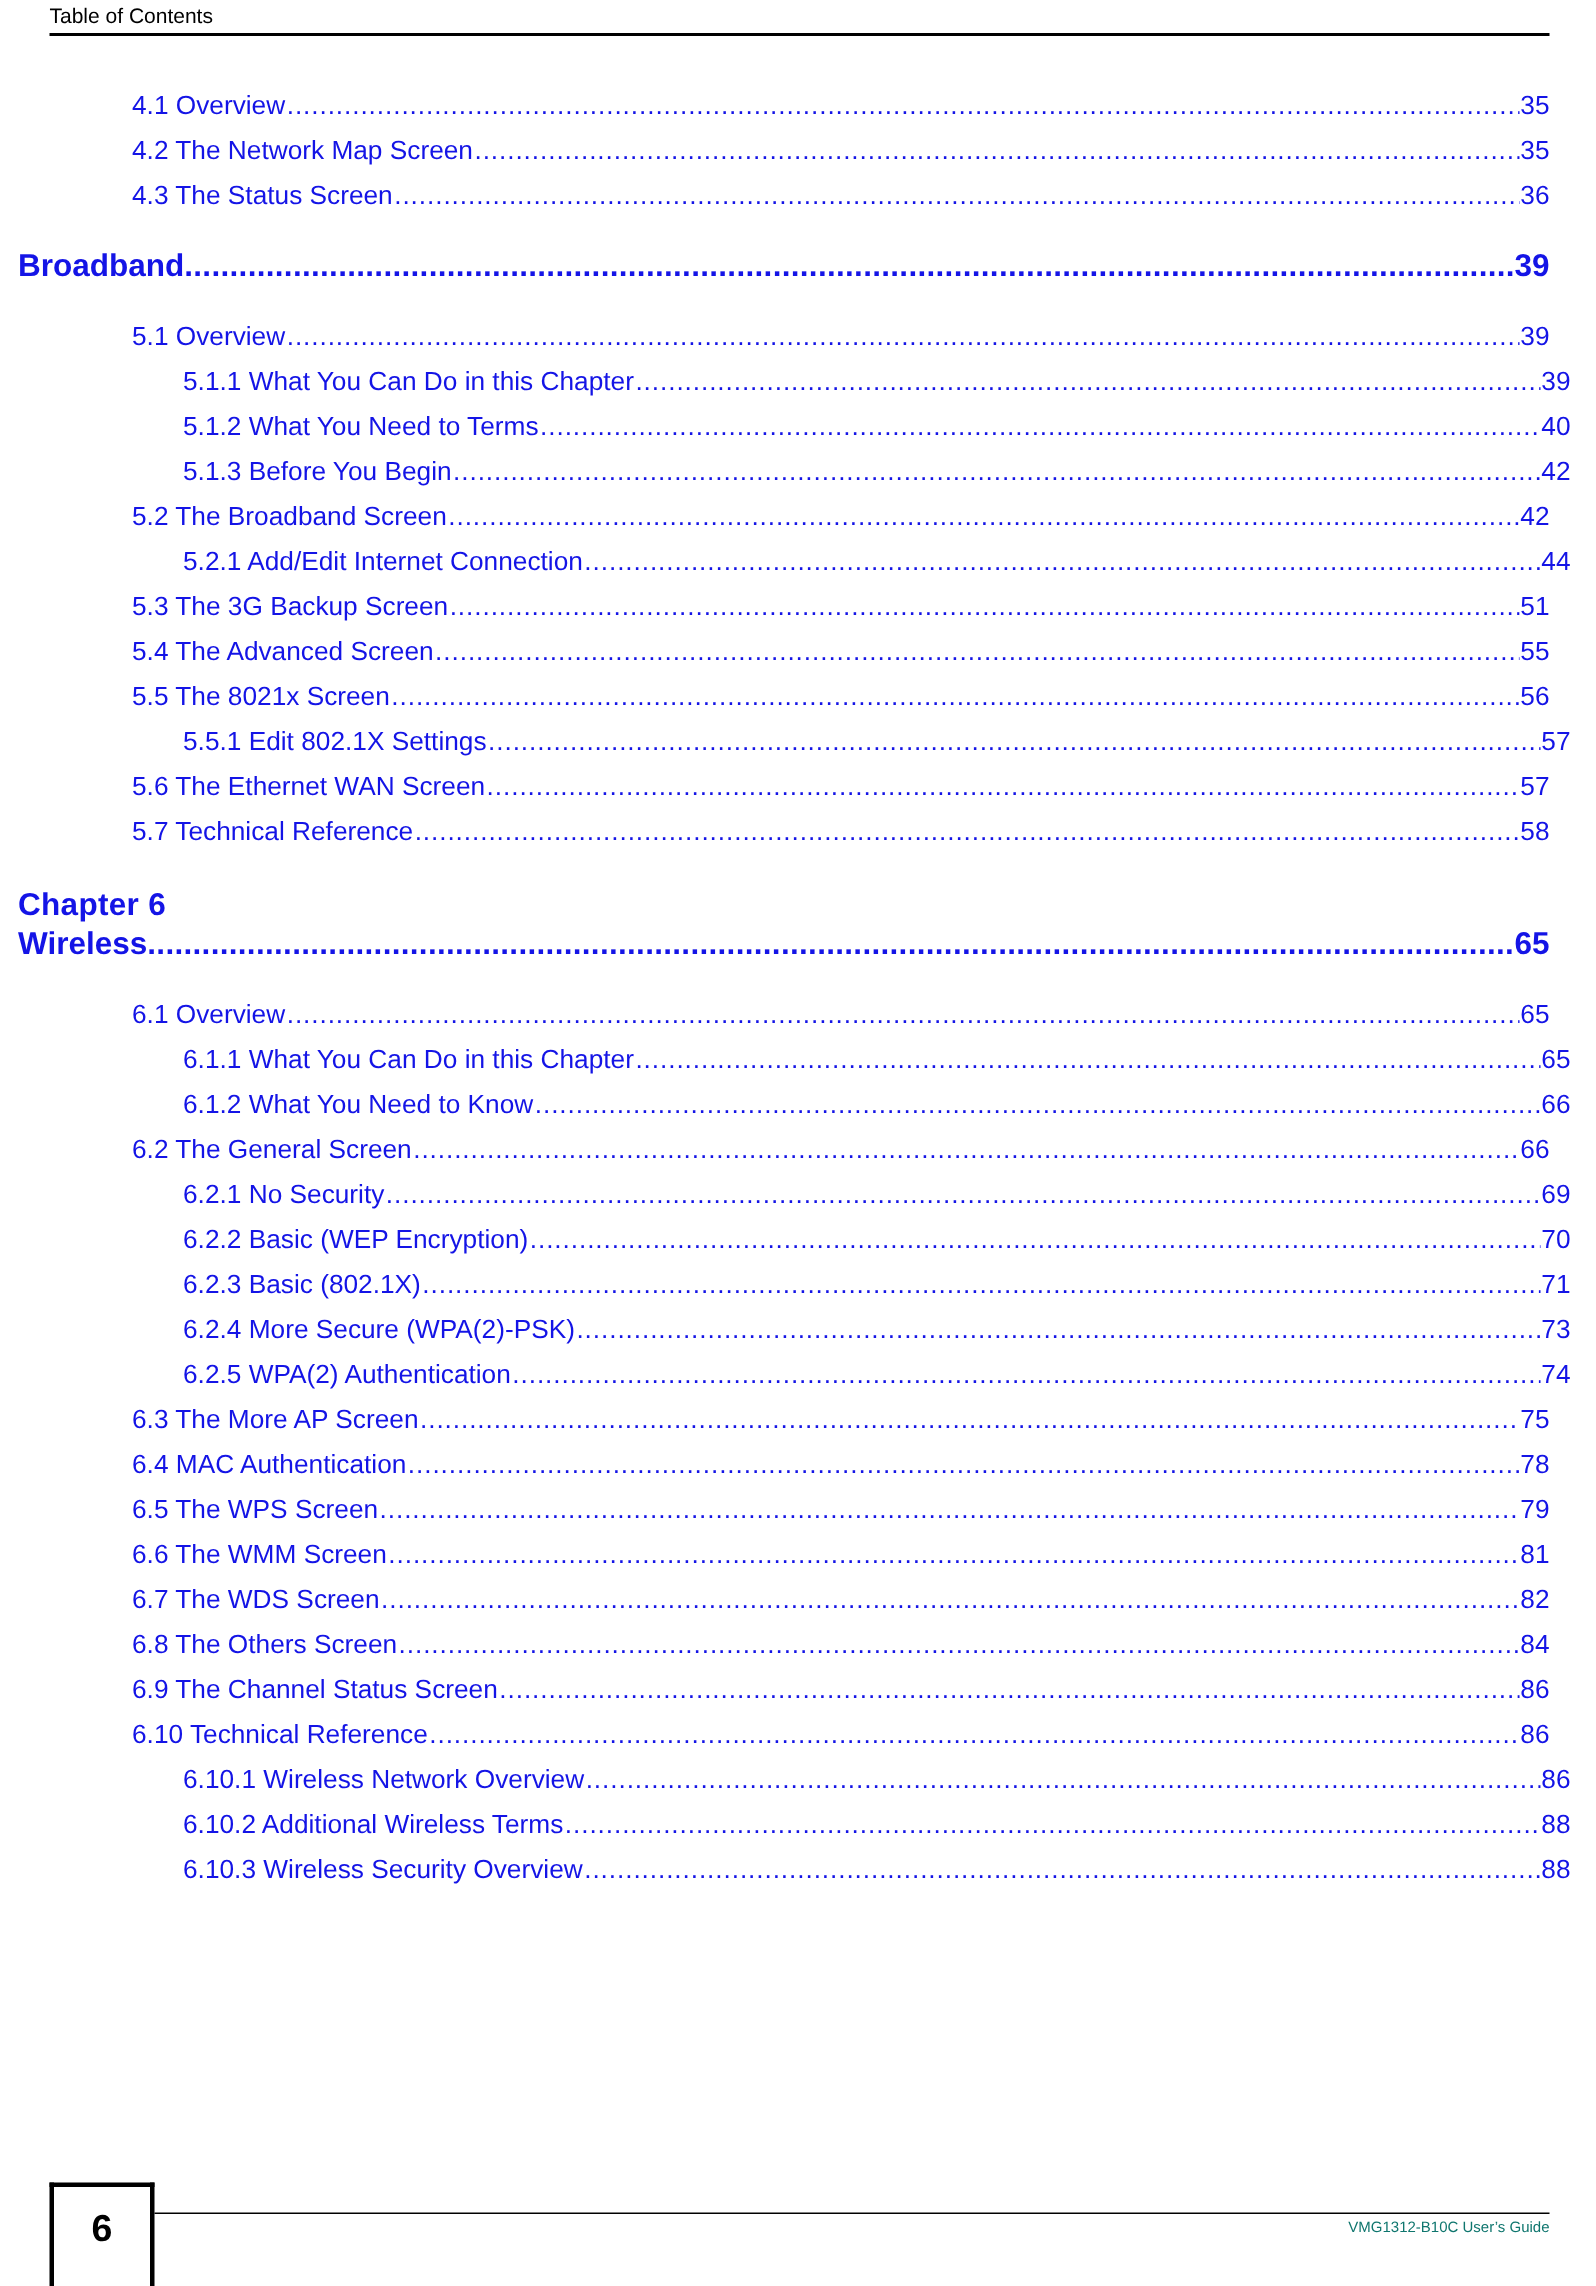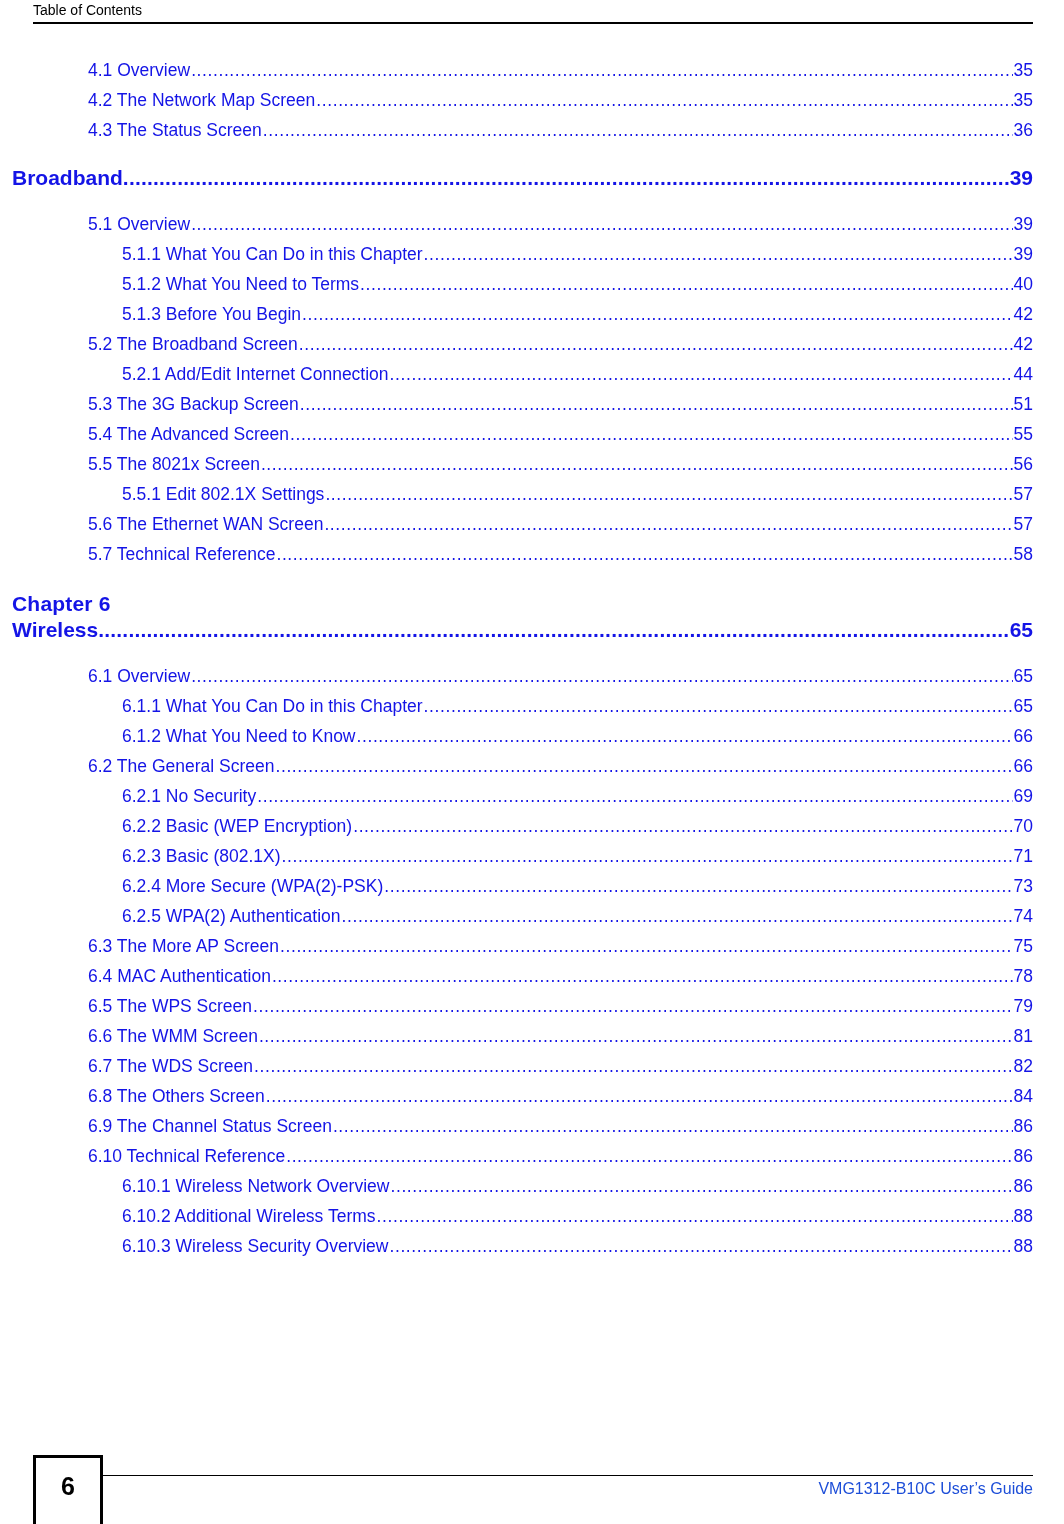--- a/index.html
+++ b/index.html
@@ -81,21 +81,21 @@
   }
 
   
   .lvl1 {
     margin-left: 88px;
     margin-right: 31px;
   }
   
   .lvl2 {
     margin-left: 122px;
-    margin-right: 31px;
+    margin-right: 17px;
   }
 
   
   .chapter-block {
     margin-left: 12px;
     margin-right: 31px;
     color: #1414e6;
   }
   .chapter-block .chapter-kicker {
     font-size: 21px;
@@ -168,22 +168,22 @@
     left: 103px;
     top: 55px;
     width: 930px;
     height: 0;
     border-top: 1.5px solid #000000;
   }
   .footer-guide {
     position: absolute;
     right: 31px;
     top: 60px;
-    font-size: 16px;
-    color: #1d4ed8;
+    font-size: 10px;
+    color: #0f766e;
     white-space: nowrap;
   }
 </style>
 </head>
 <body>
 
 <div class="page-header">
   <div class="header-title">Table of Contents</div>
   <div class="header-rule"></div>
 </div>

